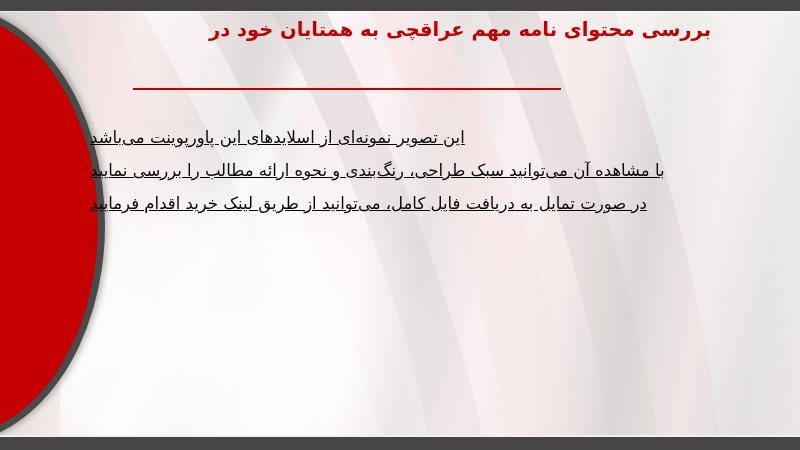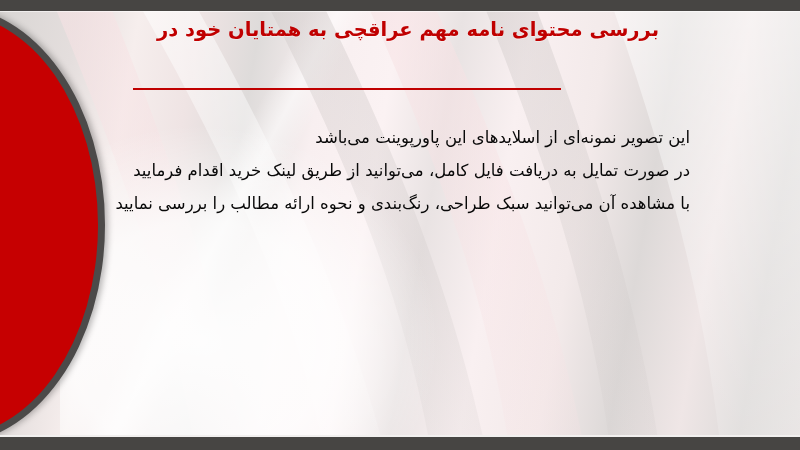--- a/index.html
+++ b/index.html
@@ -121,24 +121,23 @@
   
   .content {
     position: absolute;
     left: 0; top: 11px;
     width: 800px; height: 426px;
     z-index: 5;
   }
 
   .title-block {
     position: absolute;
-    left: 98px;
+    left: 91px;
     top: 3px;
     width: 620px;
-    text-align: center;
     direction: rtl;
   }
   .title-line {
     color: #c00000;
     font-size: 19.5px;
     font-weight: bold;
     line-height: 31px;
     white-space: nowrap;
     text-shadow: 0 1px 0 rgba(255,255,255,.35);
   }
@@ -153,22 +152,23 @@
     width: 428px;
     height: 2px;
     background: #c00000;
   }
 
   .body-block {
     position: absolute;
     right: 110px;
     top: 110px;
     width: 600px;
-    text-align: right;
+    text-align: left;
     direction: rtl;
+    text-decoration: underline;
   }
   .body-line {
     color: #080808;
     font-size: 16.5px;
     line-height: 33px;
     white-space: nowrap;
     font-weight: normal;
   }
 </style>
 </head>
@@ -216,18 +216,18 @@
 
   <div class="content">
 
     <div class="title-block">
       <div class="title-line">بررسی محتوای نامه مهم عراقچی به همتایان خود در</div>
     </div>
     <div class="title-underline"></div>
 
     <div class="body-block">
       <div class="body-line">این تصویر نمونه‌ای از اسلایدهای این پاورپوینت می‌باشد</div>
+      <div class="body-line">با مشاهده آن می‌توانید سبک طراحی، رنگ‌بندی و نحوه ارائه مطالب را بررسی نمایید</div>
       <div class="body-line">در صورت تمایل به دریافت فایل کامل، می‌توانید از طریق لینک خرید اقدام فرمایید</div>
-      <div class="body-line">با مشاهده آن می‌توانید سبک طراحی، رنگ‌بندی و نحوه ارائه مطالب را بررسی نمایید</div>
     </div>
 
   </div>
 </div>
 
 </body></html>

